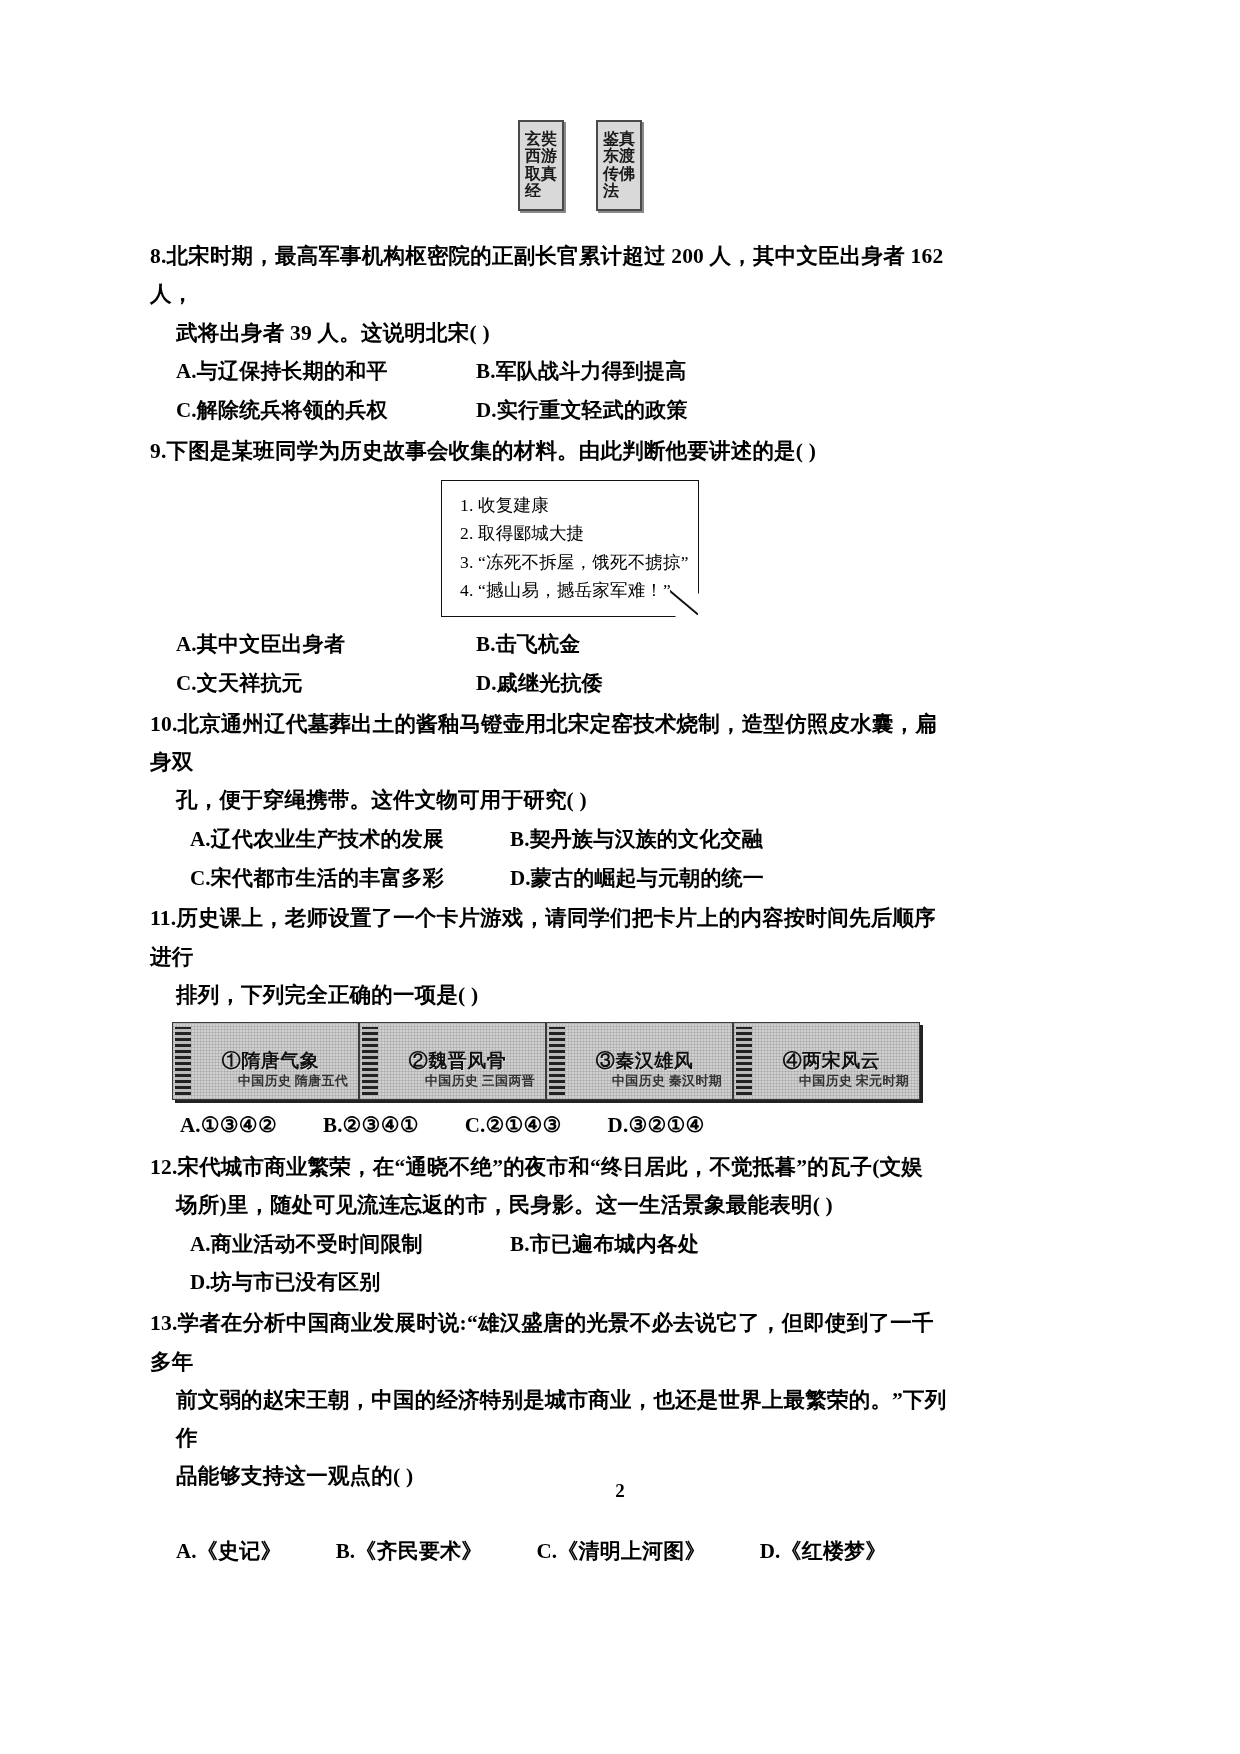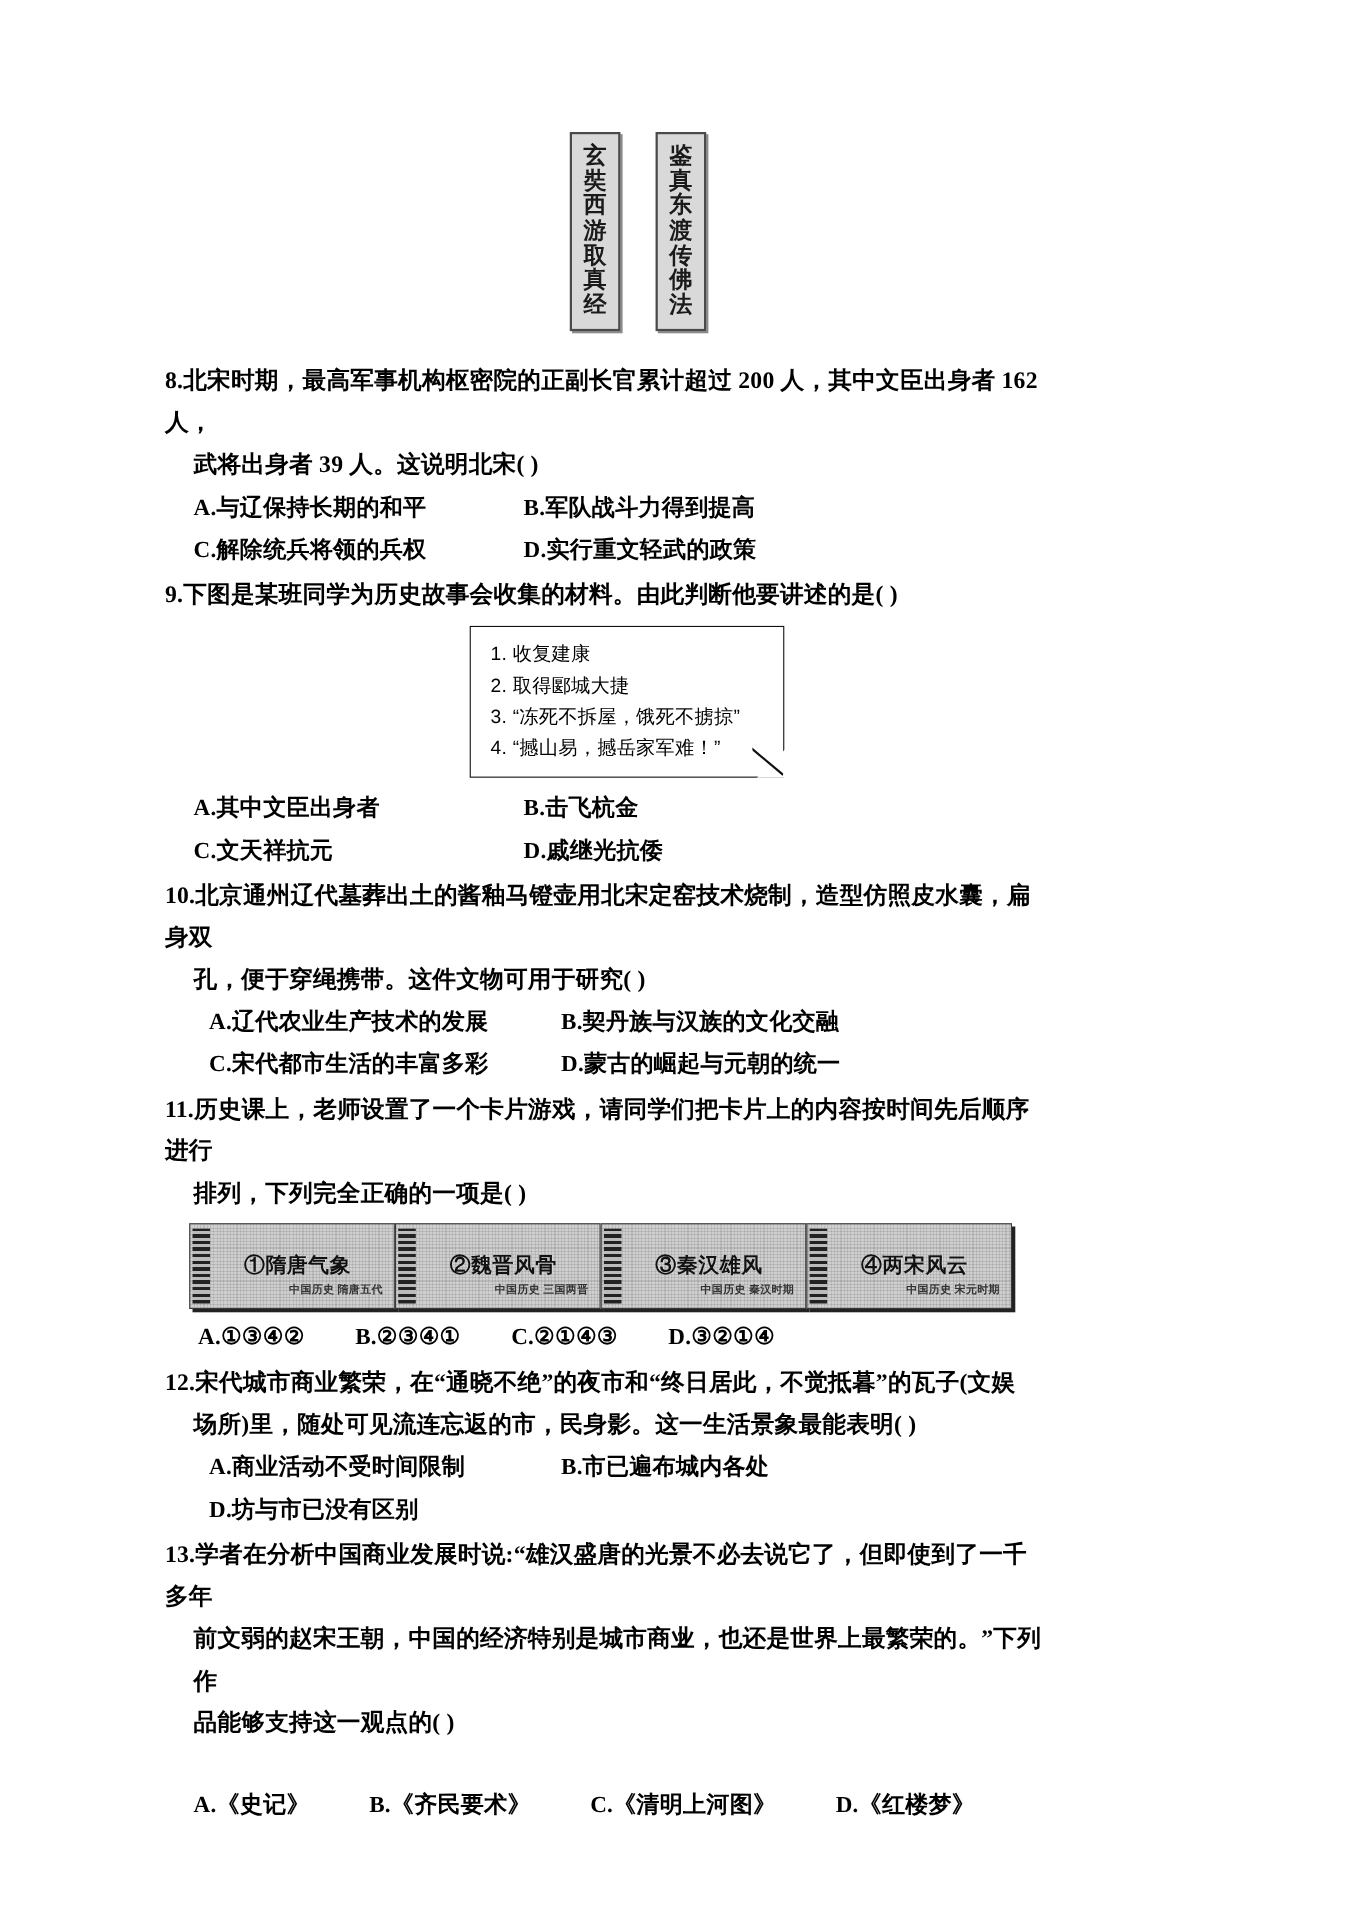--- a/index.html
+++ b/index.html
@@ -39,27 +39,26 @@
     background: #d9d9d9;
     padding: 8px 5px 10px 5px;
     width: 46px;
     display: flex;
     flex-direction: column;
     align-items: center;
     box-shadow: 2px 2px 0 #8a8a8a;
   }
   .banner span {
     display: block;
-    font-size: 21px;
+    font-size: 16px;
     line-height: 1.08;
     font-family: "Liberation Serif", "DejaVu Serif", serif;
     font-weight: 700;
     color: #1a1a1a;
     letter-spacing: 0;
-    text-align: center;
   }
 
   
   .q {
     font-size: 21.5px;
     line-height: 1.78;
     font-weight: 700;
     letter-spacing: 0.2px;
     margin-bottom: 2px;
   }
@@ -98,29 +97,29 @@
 
   
   .notecard-wrap {
     display: flex;
     justify-content: center;
     margin: 10px 0 8px 0;
     padding-left: 40px;
   }
   .notecard {
     position: relative;
-    width: 286px;
+    width: 258px;
     min-height: 118px;
     border: 1.5px solid #111;
     background: #fff;
     padding: 10px 12px 12px 18px;
     font-size: 17.5px;
     line-height: 1.62;
     font-weight: 400;
-    font-family: Liberation Sans, sans-serif;
+    font-family: Liberation Serif, serif;
   }
   .notecard .line { white-space: nowrap; }
   .notecard .fold {
     position: absolute;
     right: -1.5px;
     bottom: -1.5px;
     width: 0; height: 0;
     border-left: 26px solid transparent;
     border-bottom: 26px solid #fff;
   }
@@ -178,21 +177,21 @@
     font-weight: 700;
     color: #111;
     letter-spacing: 0.5px;
     text-shadow: 0.5px 0.5px 0 rgba(255,255,255,0.55);
     white-space: nowrap;
     padding-left: 10px;
   }
   .card .sub {
     position: absolute;
     right: 10px; bottom: 7px;
-    font-size: 10px;
+    font-size: 13px;
     font-weight: 700;
     color: #333;
     letter-spacing: 0.3px;
     white-space: nowrap;
   }
 
   .cards-answer {
     display: flex;
     padding-left: 30px;
     font-size: 21px;

